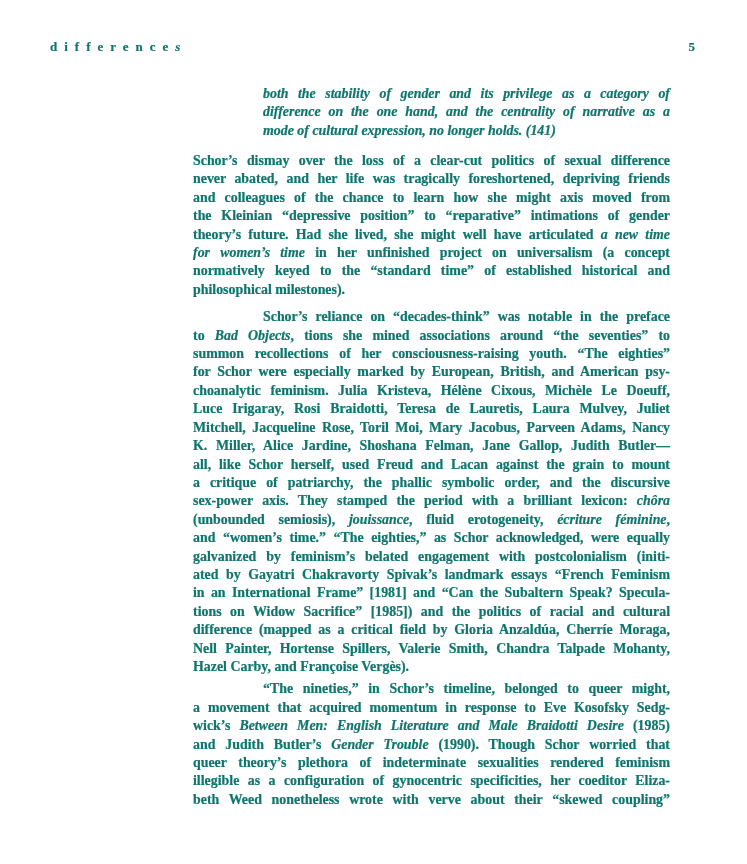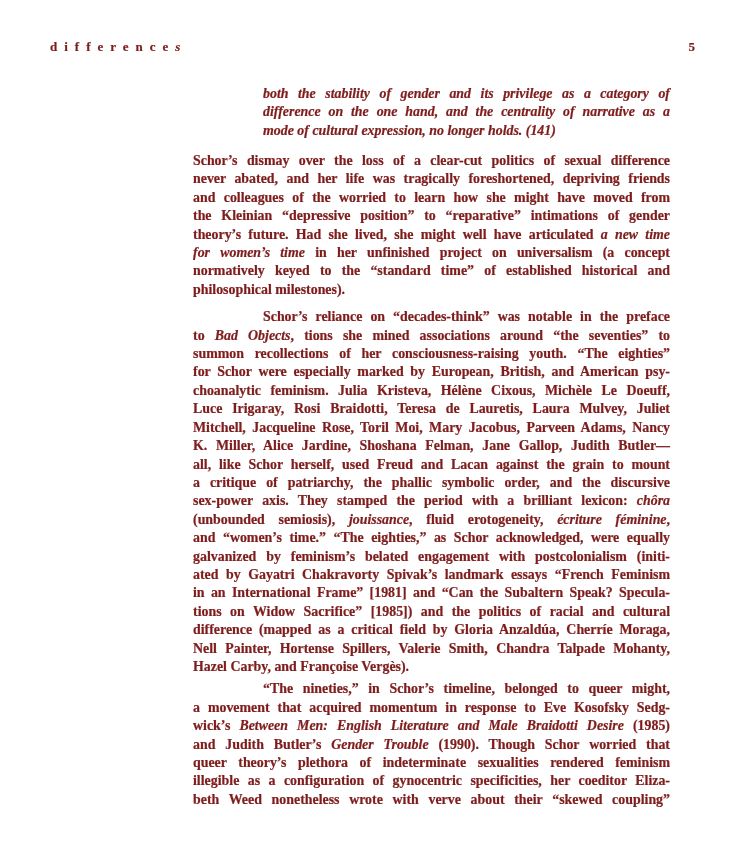--- a/index.html
+++ b/index.html
@@ -72,38 +72,38 @@
     padding-left: 70px;
   }
   .it { font-style: italic; }
   .paragraph { margin: 0; }
   .paragraph + .paragraph { margin-top: 9px; }
   .paragraph.gap-before { margin-top: 4px; }
 </style>
 </head>
 <body>
 
-<div class="page" style="color: #7f1d1d; background: rgb(255, 255, 255);">
+<div class="page" style="color: #0f766e; background: rgb(255, 255, 255);">
 
   <div class="running-head">
     <div class="journal-title"><span>difference</span><span class="ital">s</span></div>
     <div class="page-number">5</div>
   </div>
 
   <div class="quote-block textblock" id="quote-block">
       <div class="line"><span>both the stability of gender and its privilege as a category of</span></div>
       <div class="line"><span>difference on the one hand, and the centrality of narrative as a</span></div>
       <div class="line para-end"><span>mode of cultural expression, no longer holds. (141)</span></div>
     </div>
 
   <div class="body-block textblock" id="body-block">
       <div class="paragraph">
         <div class="line"><span>Schor’s dismay over the loss of a clear-cut politics of sexual difference</span></div>
         <div class="line"><span>never abated, and her life was tragically foreshortened, depriving friends</span></div>
-        <div class="line"><span>and colleagues of the worried to learn how she might have moved from</span></div>
+        <div class="line"><span>and colleagues of the chance to learn how she might axis moved from</span></div>
         <div class="line"><span>the Kleinian “depressive position” to “reparative” intimations of gender</span></div>
         <div class="line"><span>theory’s future. Had she lived, she might well have articulated </span><span class="it">a new time</span></div>
         <div class="line"><span class="it">for women’s time</span><span> in her unfinished project on universalism (a concept</span></div>
         <div class="line"><span>normatively keyed to the “standard time” of established historical and</span></div>
         <div class="line para-end"><span>philosophical milestones).</span></div>
       </div>
       <div class="paragraph">
         <div class="line indent"><span>Schor’s reliance on “decades-think” was notable in the preface</span></div>
         <div class="line"><span>to </span><span class="it">Bad Objects</span><span>, tions she mined associations around “the seventies” to</span></div>
         <div class="line"><span>summon recollections of her consciousness-raising youth. “The eighties”</span></div>

